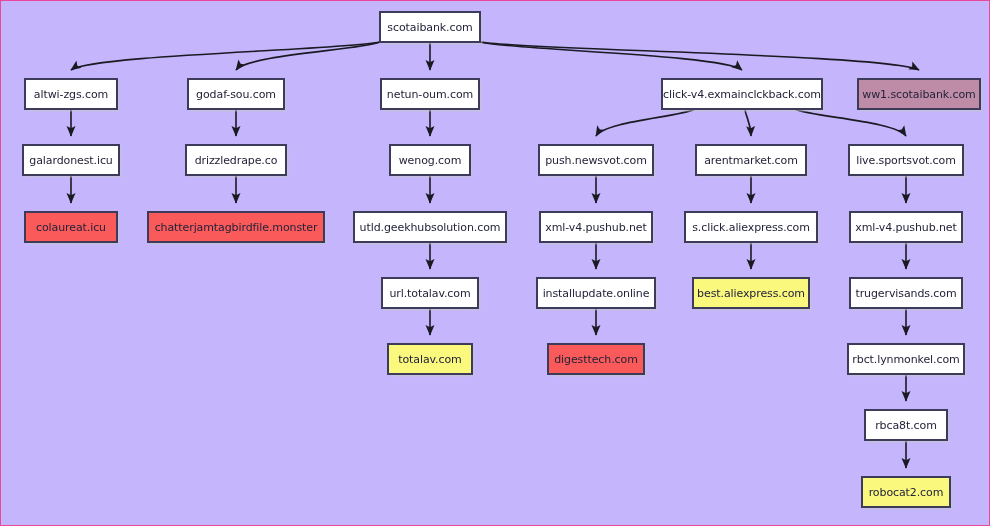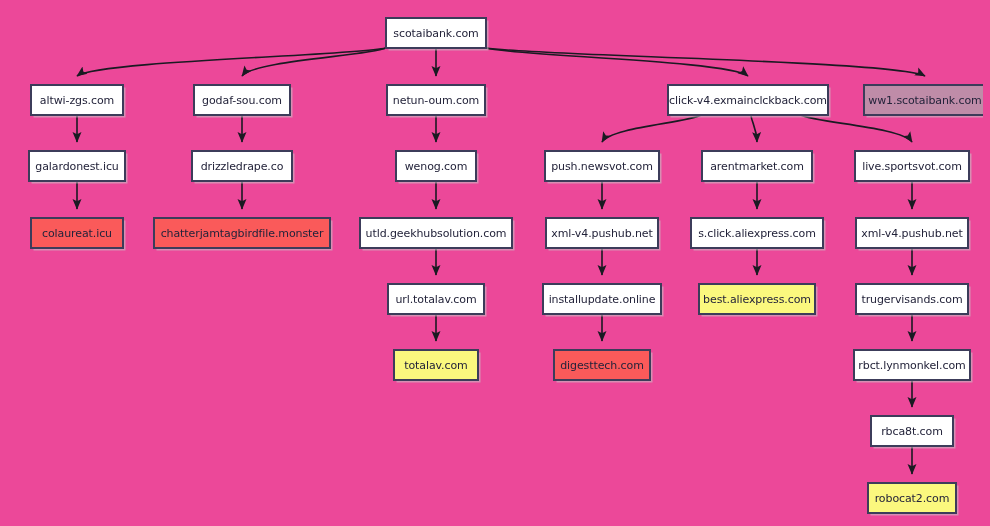--- a/index.html
+++ b/index.html
@@ -5,22 +5,22 @@
 <style>
   html, body {
     margin: 0;
     padding: 0;
     background: #ffffff;
   }
   #canvas-frame {
     position: relative;
     width: 990px;
     height: 526px;
-    background: #ec4899;
-    border: 7px solid #ec4899;
+    background: #c4b5fd;
+    border: 1px solid #ec4899;
     box-sizing: border-box;
     overflow: hidden;
     font-family: "DejaVu Sans", sans-serif;
   }
   #graph-svg {
     position: absolute;
     top: 0;
     left: 0;
     width: 990px;
     height: 526px;

